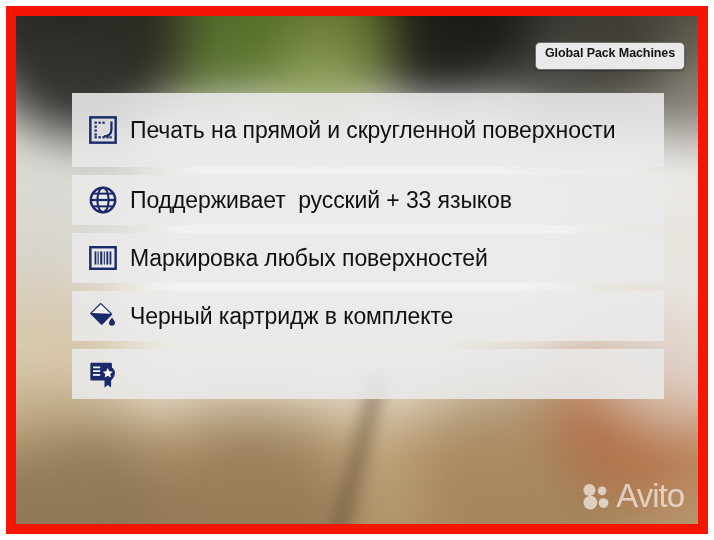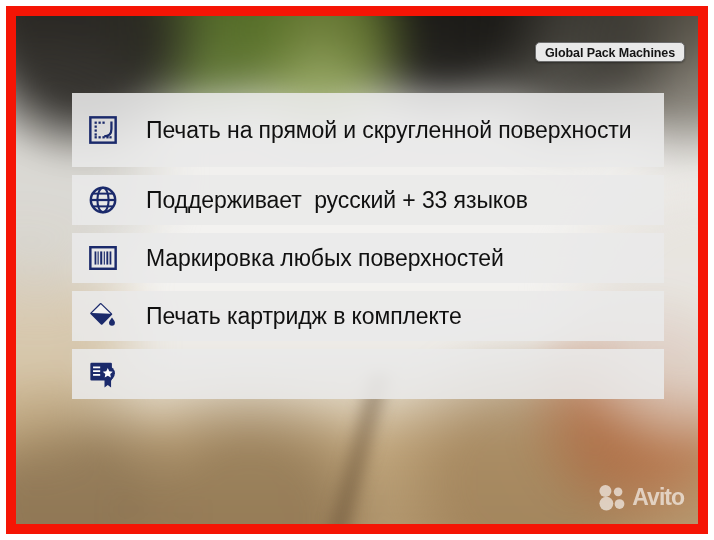--- a/index.html
+++ b/index.html
@@ -81,21 +81,21 @@
     inset: auto -40px -40px -40px;
     height: 190px;
     filter: blur(7px);
   }
 
   
   .badge {
     position: absolute;
     top: 26px;
     right: 13px;
-    padding: 4px 9px 1px 9px;
+    padding: 4px 9px 9px 9px;
     border: 1px solid #6c6c6c;
     border-radius: 5px;
     background: #e9e9e9;
     color: #141414;
     font-size: 12.5px;
     font-weight: bold;
     letter-spacing: -0.1px;
     line-height: 1;
     white-space: nowrap;
     box-shadow: 0 1px 2px rgba(0,0,0,0.35);
@@ -123,21 +123,20 @@
   .card.tall {
     align-items: center;
     min-height: 74px;
   }
   .card-text {
     color: #101010;
     font-size: 23px;
     line-height: 1.17;
     letter-spacing: -0.1px;
     white-space: pre-wrap;
-    margin-left: 16px;
   }
   .icon {
     flex: 0 0 auto;
     width: 30px;
     height: 30px;
     display: block;
   }
 </style>
 </head>
 <body>
@@ -200,21 +199,21 @@
       </svg>
       <div class="card-text">Маркировка любых поверхностей</div>
     </div>
 
     <div class="card">
       <svg class="icon" viewBox="0 0 32 32">
         <path d="M13.5 3.2 L3.4 13.2 L14.6 24.2 L24.8 14 Z" fill="#1b2a6b" stroke="#1b2a6b" stroke-width="2.2" stroke-linejoin="round"></path>
         <path d="M13.6 3.4 L4.2 12.8 L24.0 13.6 Z" fill="#f2f2f2"></path>
         <path d="M28 18.5 c2.6 3.4 3.4 4.7 3.4 6.1 a3.4 3.4 0 0 1 -6.8 0 c0 -1.4 0.8 -2.7 3.4 -6.1 z" fill="#1b2a6b" transform="translate(-2.4,0.6) scale(0.92) translate(2.4,0)"></path>
       </svg>
-      <div class="card-text">Печать картридж в комплекте</div>
+      <div class="card-text">Черный картридж в комплекте</div>
     </div>
 
     <div class="card">
       <svg class="icon" viewBox="0 0 32 32">
         <rect x="2.5" y="4" width="23" height="19" rx="1.2" fill="#1b2a6b"></rect>
         <g fill="#ffffff">
           <rect x="5.4" y="8" width="7.6" height="1.9"></rect>
           <rect x="5.4" y="12" width="7.6" height="1.9"></rect>
           <rect x="5.4" y="16" width="7.6" height="1.9"></rect>
         </g>
@@ -226,16 +225,16 @@
 
   </div>
 
   <div style="position:absolute; right:14px; bottom:12px; display:flex; align-items:center; gap:5px; opacity:0.62;">
     <svg width="30" height="30" viewBox="0 0 32 32">
       <circle cx="9" cy="9.5" r="6.4" fill="#ffffff"></circle>
       <circle cx="22.5" cy="10.5" r="4.6" fill="#ffffff"></circle>
       <circle cx="10" cy="23" r="7.4" fill="#ffffff"></circle>
       <circle cx="24" cy="23.5" r="5.2" fill="#ffffff"></circle>
     </svg>
-    <span style="color:#ffffff; font-size:23px; font-weight:bold; line-height:1; letter-spacing:-1px;">Avito</span>
+    <span style="color:#ffffff; font-size:33px; font-weight:normal; line-height:1; letter-spacing:-1px;">Avito</span>
   </div>
 
 </div>
 
 </body></html>

